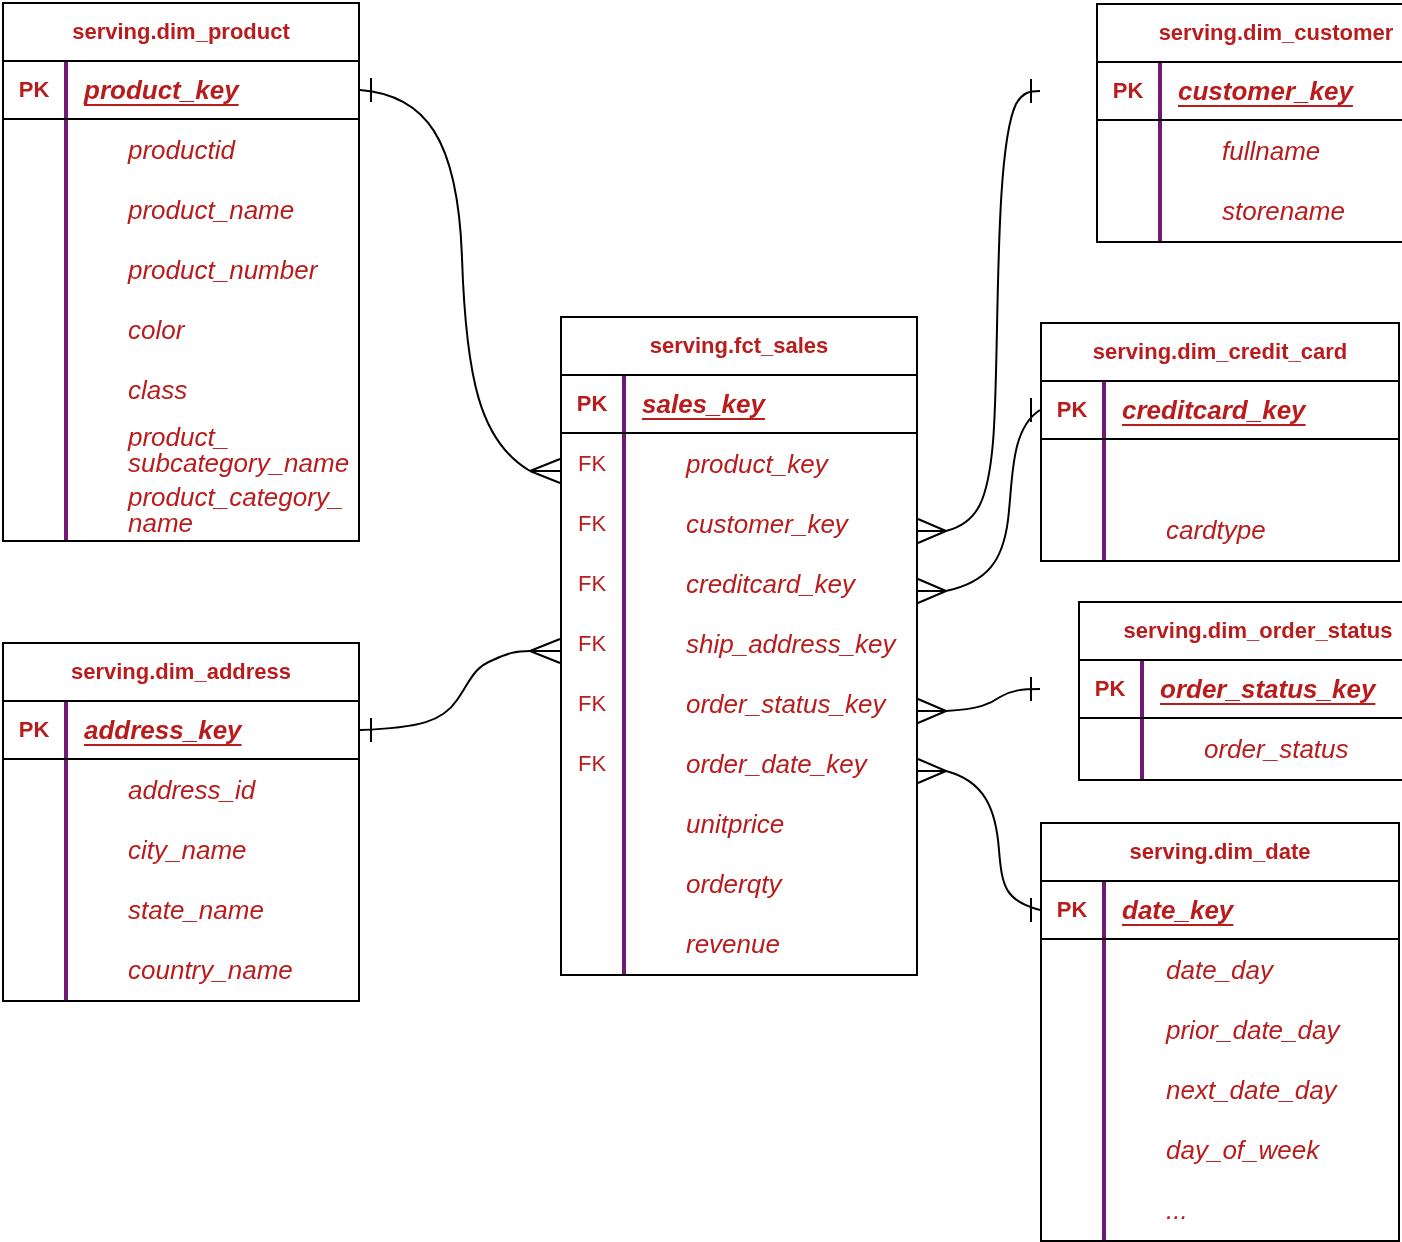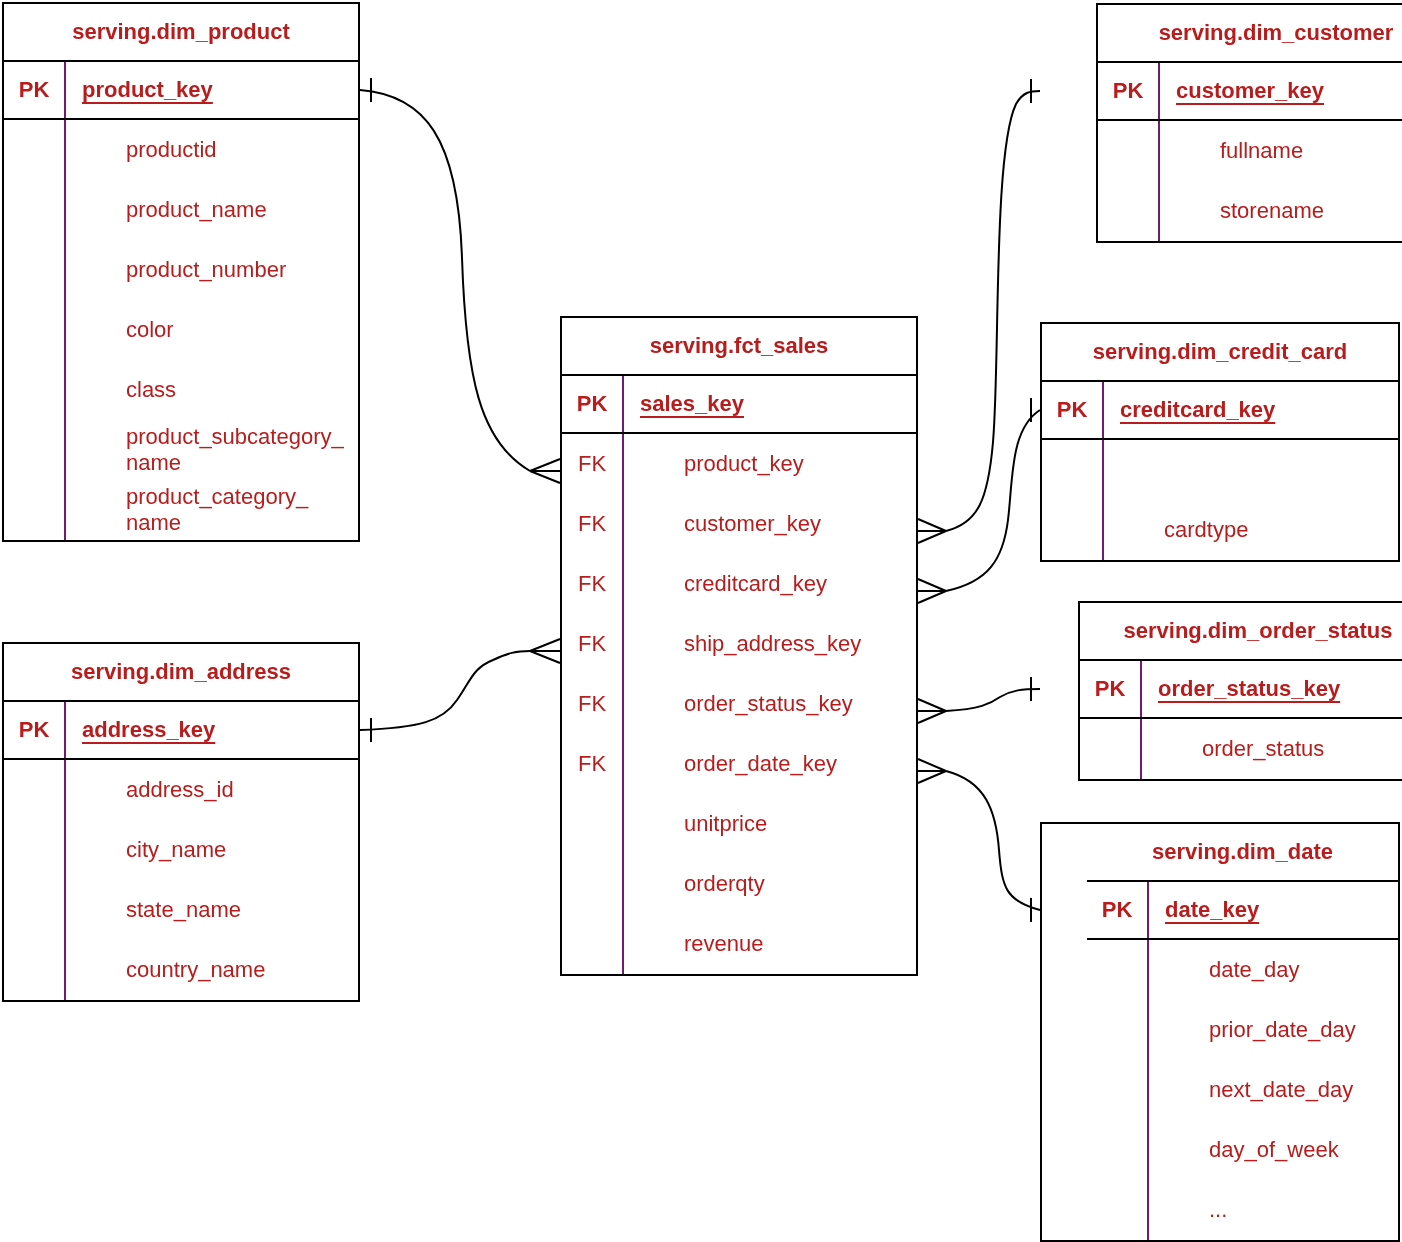--- a/index.html
+++ b/index.html
@@ -16,30 +16,30 @@
   }
   .t-header{
     height:56px;border-bottom:2px solid #000;
     display:flex;align-items:center;justify-content:center;
     font-weight:bold;font-size:22px;
   }
   .t-row{display:flex;align-items:stretch;}
   .t-pkrow{height:56px;border-bottom:2px solid #000;}
   .t-frow{height:60px;gap:44px;}
   .t-tag{
-    flex:0 0 60px;width:60px;border-right:2px solid #701a75;
+    flex:0 0 60px;width:60px;border-right:4px solid #701a75;
     display:flex;align-items:center;justify-content:center;
     font-size:22px;
   }
   .t-pktag{font-weight:bold;}
   .t-cell{
     flex:1;display:flex;align-items:center;
     padding-left:16px;padding-right:6px;
-    font-size:22px;line-height:26px;
-    overflow-wrap:break-word;word-break:normal;min-width:0;
+    font-size:26px;line-height:26px;
+    overflow-wrap:break-word;word-break:normal;min-width:0;font-style:italic;
   }
   .t-pkname{
     font-weight:bold;text-decoration:underline;
     text-decoration-thickness:2px;text-underline-offset:5px;
   }
 </style>
 </head>
 <body>
 
 <div id="canvas">
@@ -194,21 +194,21 @@
       <div class="t-header">serving.dim_order_status</div>
       <div class="t-row t-pkrow">
         <div class="t-tag t-pktag">PK</div>
         <div class="t-cell t-pkname">order_​status_​key</div>
       </div>
       <div class="t-row t-frow">
         <div class="t-tag"></div>
         <div class="t-cell">order_​status</div>
       </div>
     </div>
-  <div class="table" style="left:1040px;top:822px; width:360px;padding-left:45px;">
+  <div class="table" style="left:1040px;top:822px; width:360px;">
       <div class="t-header">serving.dim_date</div>
       <div class="t-row t-pkrow">
         <div class="t-tag t-pktag">PK</div>
         <div class="t-cell t-pkname">date_​key</div>
       </div>
       <div class="t-row t-frow">
         <div class="t-tag"></div>
         <div class="t-cell">date_​day</div>
       </div>
       <div class="t-row t-frow">

